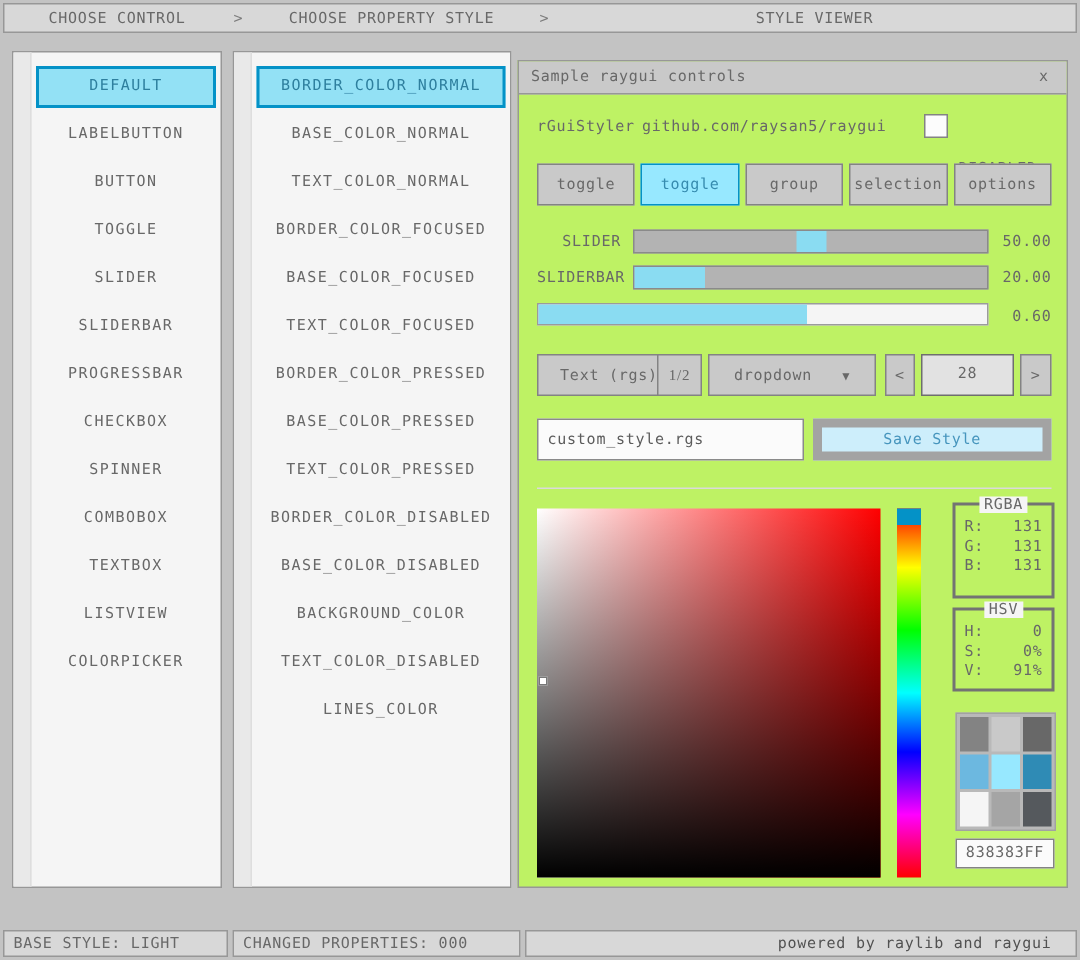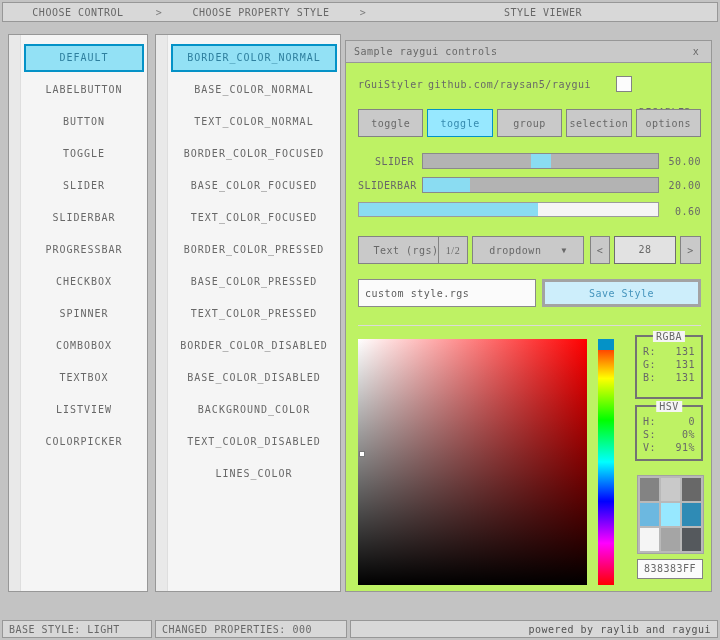--- a/index.html
+++ b/index.html
@@ -53,21 +53,21 @@
   .abtn{position:absolute;}
   #text-rgs-btn{left:12px;top:195px;width:96px;height:28px;}
   #half-btn{left:92px;top:195px;width:30px;height:28px;font-family:Liberation Serif, serif;}
   #dropdown{left:126px;top:195px;width:112px;height:28px;display:flex;align-items:center;justify-content:center;gap:20px;}
   #dropdown .arrow{font-size:8px;}
   #spinner-dec{left:244px;top:195px;width:20px;height:28px;}
   #spinner-value{left:268px;top:195px;width:62px;height:28px;background:#e2e2e2;border:1px solid #6e6e6e;line-height:26px;text-align:center;}
   #spinner-inc{left:334px;top:195px;width:21px;height:28px;}
 
   #filename-input{position:absolute;left:12px;top:238px;width:178px;height:28px;background:#fbfbfb;border:1px solid #8a8a8a;font:inherit;letter-spacing:inherit;color:#5c5c5c;padding:0 6px;}
-  #save-btn{left:196px;top:238px;width:159px;height:28px;background:#cdeefb;border:3px solid #a3a3a3;color:#4695bd;}
+  #save-btn{left:196px;top:238px;width:159px;height:28px;background:#cdeefb;border:6px solid #a3a3a3;color:#4695bd;}
   #divider{position:absolute;left:12px;top:284px;width:343px;height:1px;background:#dadada;}
 
   #colorpicker{position:absolute;left:12px;top:298px;width:229px;height:246px;
     background:linear-gradient(to bottom,rgba(0,0,0,0),#000),linear-gradient(to right,#fff,#f00);}
   #picker-cursor{position:absolute;left:1px;top:112px;width:6px;height:6px;background:#fff;border:1px solid #777;}
   #huebar{position:absolute;left:252px;top:298px;width:16px;height:246px;
     background:linear-gradient(to bottom,#f00 0%,#ff0 16%,#0f0 33%,#0ff 50%,#00f 66%,#f0f 83%,#f00 100%);}
   #hue-handle{position:absolute;left:0;right:0;top:0;height:11px;background:#0492c7;}
 
   .group{position:absolute;border:2px solid #737373;}
@@ -76,21 +76,21 @@
   .group-title{position:absolute;top:-6px;left:50%;transform:translateX(-50%);background:#f5f5f5;padding:0 3px;}
   .kv-rows{padding-top:8px;}
   .kv-row{display:flex;justify-content:space-between;padding:1px 6px;}
 
   #swatches{position:absolute;left:291px;top:434px;display:grid;grid-template-columns:repeat(3,19px);grid-auto-rows:23px;gap:2px;background:#b9b9b9;border:1px solid #a2a2a2;padding:2px;}
   .swatch{width:19px;height:23px;}
   #hex-box{position:absolute;left:291px;top:518px;width:66px;height:20px;background:#fbfbfb;border:1px solid #838383;text-align:center;line-height:18px;}
 
   #status-style{left:2px;top:620px;width:150px;height:18px;padding:0 6px;}
   #status-changed{left:155px;top:620px;width:192px;height:18px;padding:0 6px;}
-  #status-powered{left:350px;top:620px;width:368px;height:18px;padding:0 6px;justify-content:flex-end;color:#515151;}
+  #status-powered{left:350px;top:620px;width:368px;height:18px;padding:0 16px;justify-content:flex-end;color:#515151;}
 </style>
 </head>
 <body>
 
 <div id="app">
 
   <div id="topbar" class="bar">
     <div id="tb1" class="tb-seg">CHOOSE CONTROL</div>
     <div class="tb-sep">&gt;</div>
     <div id="tb2" class="tb-seg">CHOOSE PROPERTY STYLE</div>

